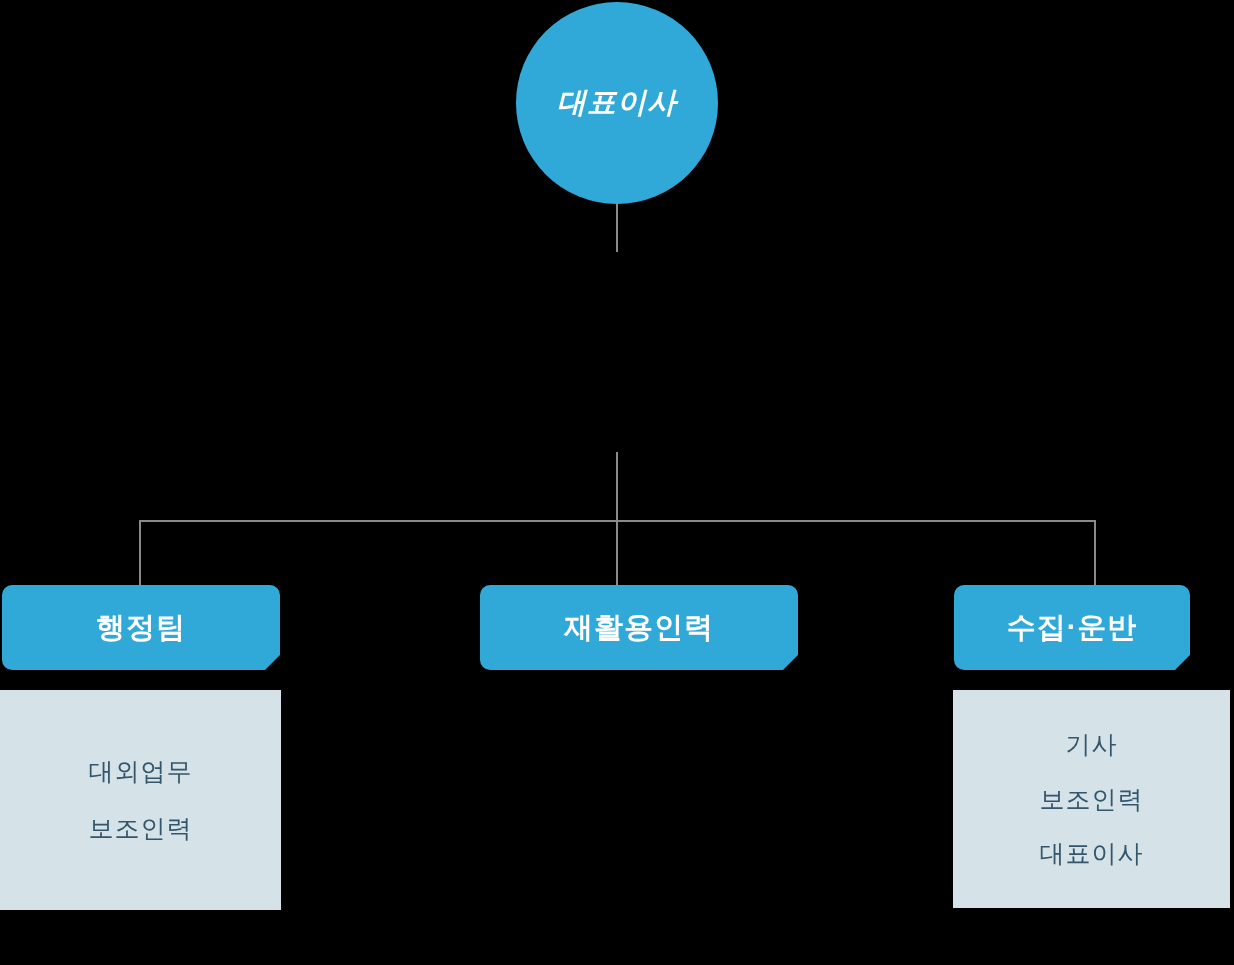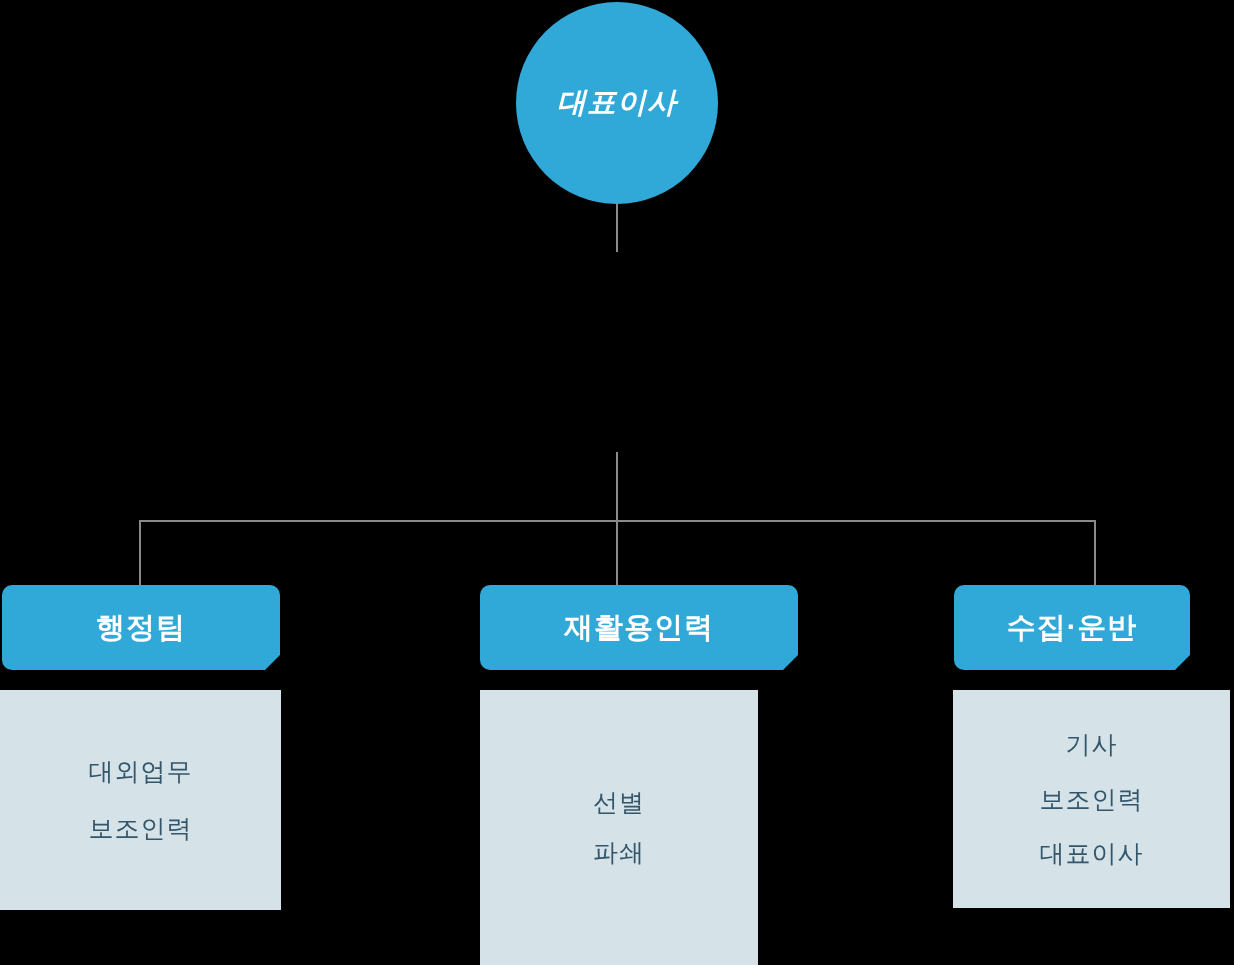--- a/index.html
+++ b/index.html
@@ -83,24 +83,20 @@
     <span>행정팀</span>
   </div>
   <div class="dept-body dept-body-0">
     <div class="member">대외업무</div>
     <div class="member">보조인력</div>
   </div>
 
   <div class="dept-header dept-header-1">
     <span>재활용인력</span>
   </div>
-  <div class="dept-body dept-body-1">
-    <div class="member">선별</div>
-    <div class="member">파쇄</div>
-  </div>
 
   <div class="dept-header dept-header-2">
     <span>수집·운반</span>
   </div>
   <div class="dept-body dept-body-2">
     <div class="member">기사</div>
     <div class="member">보조인력</div>
     <div class="member">대표이사</div>
   </div>
 

